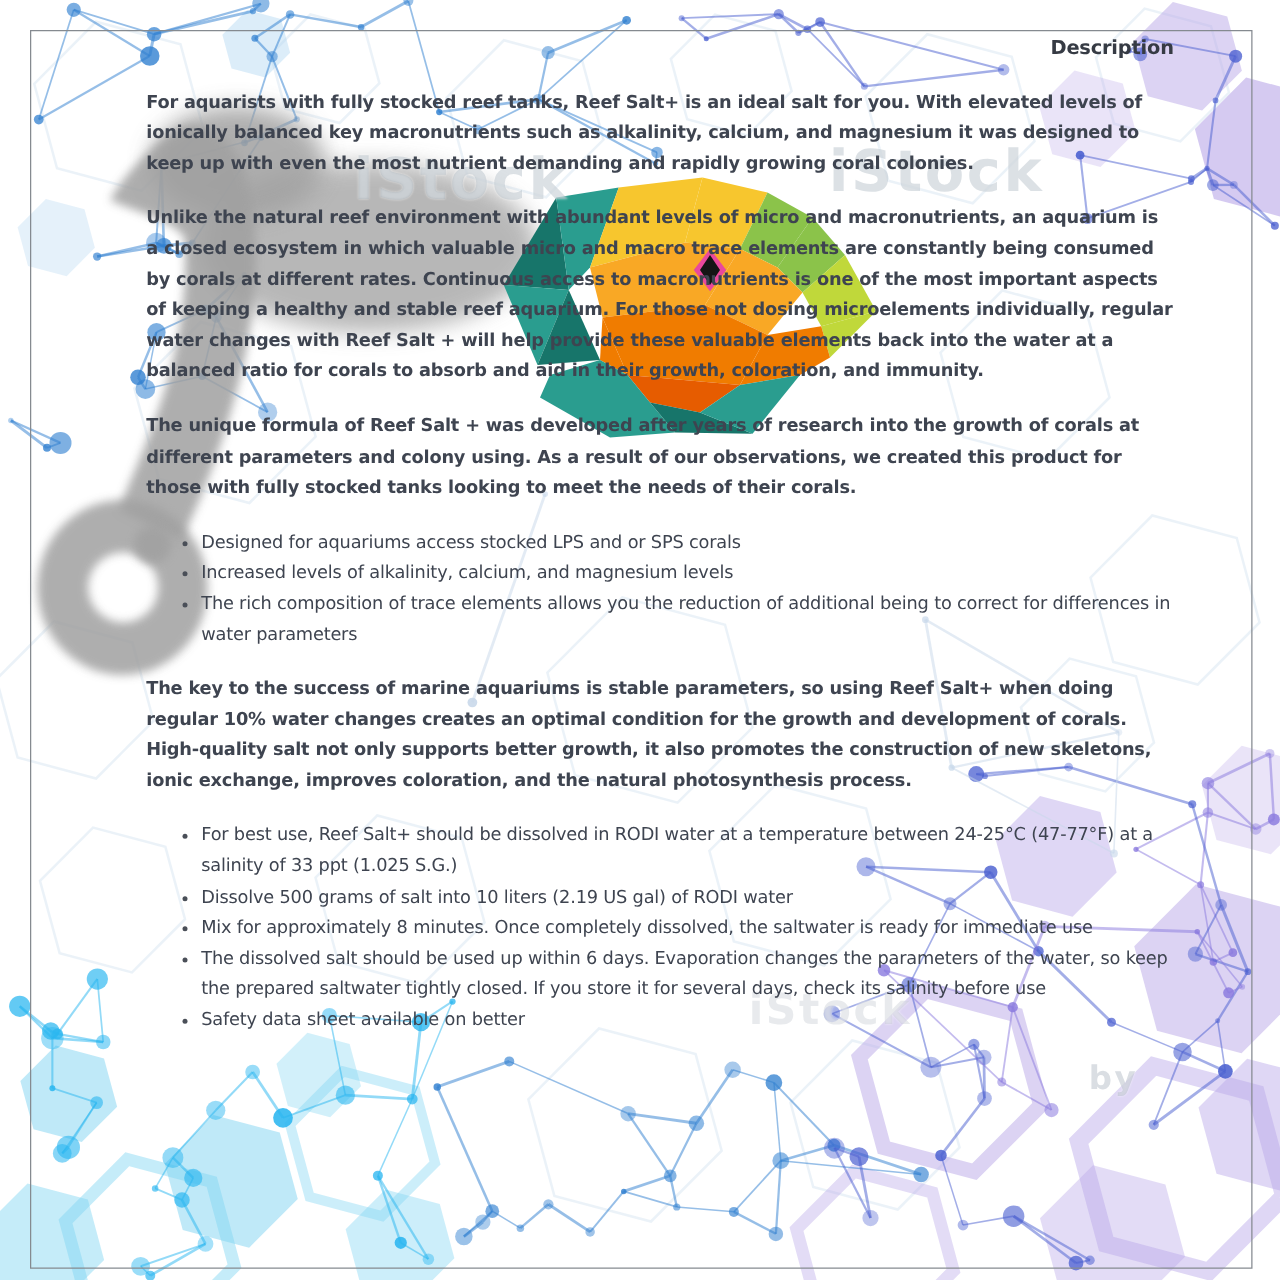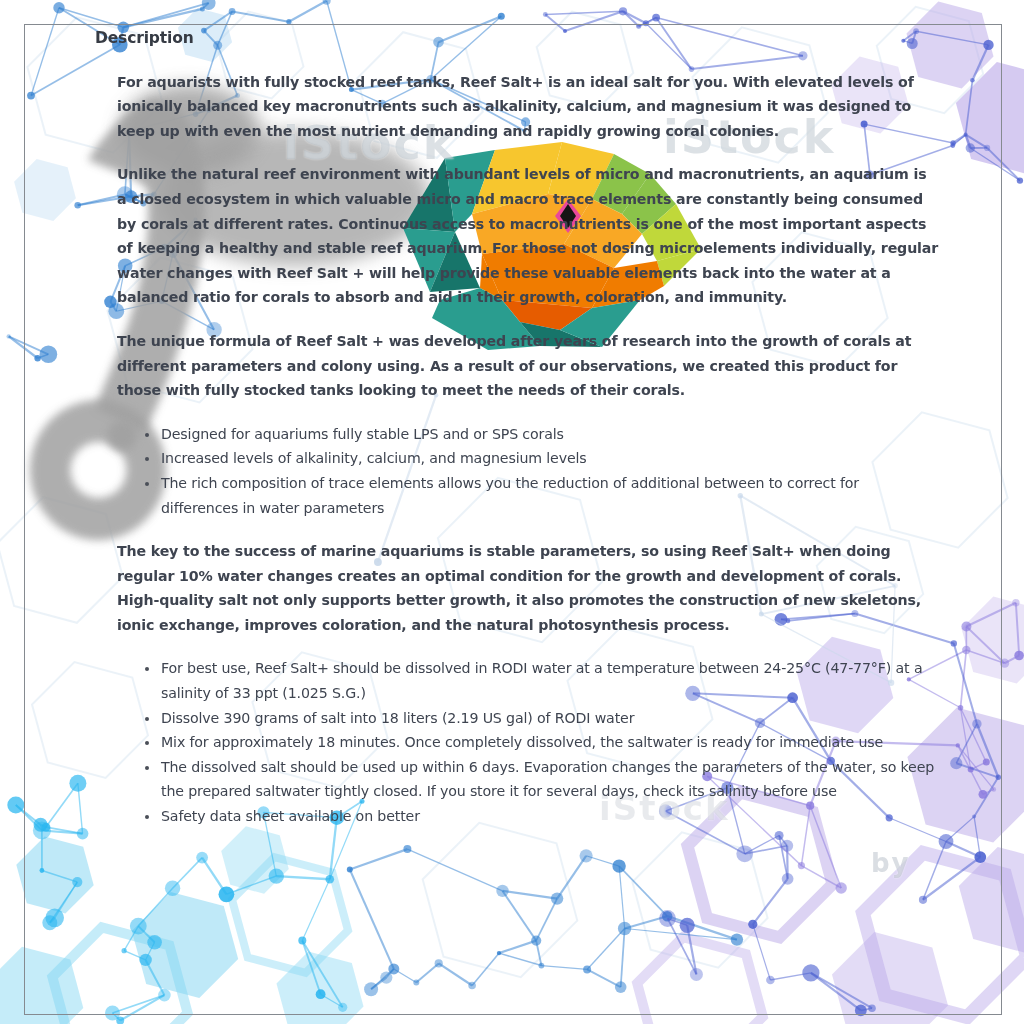--- a/index.html
+++ b/index.html
@@ -10,21 +10,21 @@
   .panel{position:absolute;left:24px;top:24px;width:976px;height:989px;
          border:1px solid #858a90;z-index:2;}
   .wm{position:absolute;z-index:2;font-weight:bold;letter-spacing:2px;
       color:rgba(140,155,170,0.30);text-shadow:0 0 2px rgba(255,255,255,0.65);margin-left:47px;}
   .wm1{left:236px;top:116px;font-size:46px;}
   .wm2{left:616px;top:110px;font-size:46px;}
   .wm3{left:824px;top:848px;font-size:26px;color:rgba(150,160,175,0.35);}
   .wm4{left:552px;top:788px;font-size:34px;color:rgba(150,160,175,0.22);}
   .content{position:absolute;left:117px;top:26px;width:822px;z-index:3;
            color:#3e4450;font-size:14.2px;line-height:24.6px;letter-spacing:-0.15px;}
-  .content h2{margin:0 0 14px -22px;font-size:15.5px;color:#363b44;font-weight:bold;}
+  .content h2{margin:0 0 14px -22px;font-size:15.5px;color:#363b44;font-weight:bold;text-align:right;}
   .content h3{margin:26px 0 16px 0;font-size:14.6px;color:#363b44;font-weight:bold;}
   .content p{margin:19px 0;font-weight:bold;}
   .content ul{margin:18px 0;padding-left:43px;}
   .content li{margin:0;padding-left:1px;}
   .content li::marker{color:#4a4f58;font-size:13px;}
 </style>
 </head>
 <body>
 
 <div class="stage">
@@ -490,29 +490,29 @@
 
   <div class="content">
     <h2>Description</h2>
 
     <p>For aquarists with fully stocked reef tanks, Reef Salt+ is an ideal salt for you. With elevated levels of ionically balanced key macronutrients such as alkalinity, calcium, and magnesium it was designed to keep up with even the most nutrient demanding and rapidly growing coral colonies.</p>
     <p>Unlike the natural reef environment with abundant levels of micro and macronutrients,  an aquarium is a closed ecosystem in which valuable micro and macro trace elements are constantly being consumed by corals at different rates. Continuous access to macronutrients is one of the most important aspects of keeping a healthy and stable reef aquarium. For those not dosing microelements individually, regular water changes with Reef Salt + will help provide these valuable elements back into the water at a balanced ratio for corals to absorb and aid in their growth, coloration, and immunity.</p>
 
     <p>The unique formula of Reef Salt + was developed after years of research into the growth of corals at different parameters and colony using. As a result of our observations, we created this product for those with fully stocked tanks looking to meet the needs of their corals.</p>
 
     <ul>
-      <li>Designed for aquariums fully stable LPS and or SPS corals</li>
+      <li>Designed for aquariums access stocked LPS and or SPS corals</li>
       <li>Increased levels of alkalinity, calcium, and magnesium levels</li>
-      <li>The rich composition of trace elements allows you the reduction of additional between to correct for differences in water parameters</li>
+      <li>The rich composition of trace elements allows you the reduction of additional being to correct for differences in water parameters</li>
     </ul>
 
     <p>The key to the success of marine aquariums is stable parameters, so using Reef Salt+ when doing regular 10% water changes creates an optimal condition for the growth and development of corals. High-quality salt not only supports better growth, it also promotes the construction of new skeletons, ionic exchange, improves coloration, and the natural photosynthesis process.</p>
 
 
     <ul>
       <li>For best use, Reef Salt+ should be dissolved in RODI water at a temperature between 24-25°C (47-77°F) at a salinity of 33 ppt (1.025 S.G.)</li>
-      <li>Dissolve 390 grams of salt into 18 liters (2.19 US gal) of RODI water</li>
-      <li>Mix for approximately 18 minutes. Once completely dissolved, the saltwater is ready for immediate use</li>
+      <li>Dissolve 500 grams of salt into 10 liters (2.19 US gal) of RODI water</li>
+      <li>Mix for approximately 8 minutes. Once completely dissolved, the saltwater is ready for immediate use</li>
       <li>The dissolved salt should be used up within 6 days. Evaporation changes the parameters of the water, so keep the prepared saltwater tightly closed. If you store it  for several days, check its salinity before use</li>
       <li>Safety data sheet available on better</li>
     </ul>
   </div>
 </div>
 
 </body></html>

